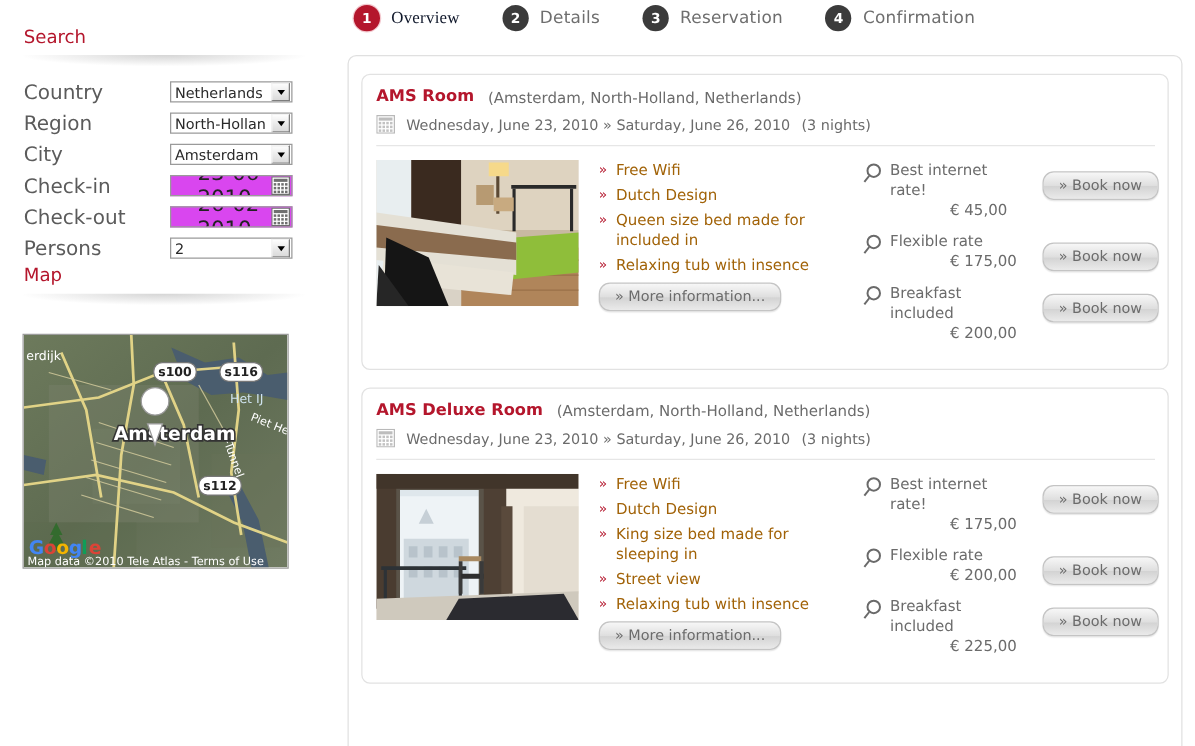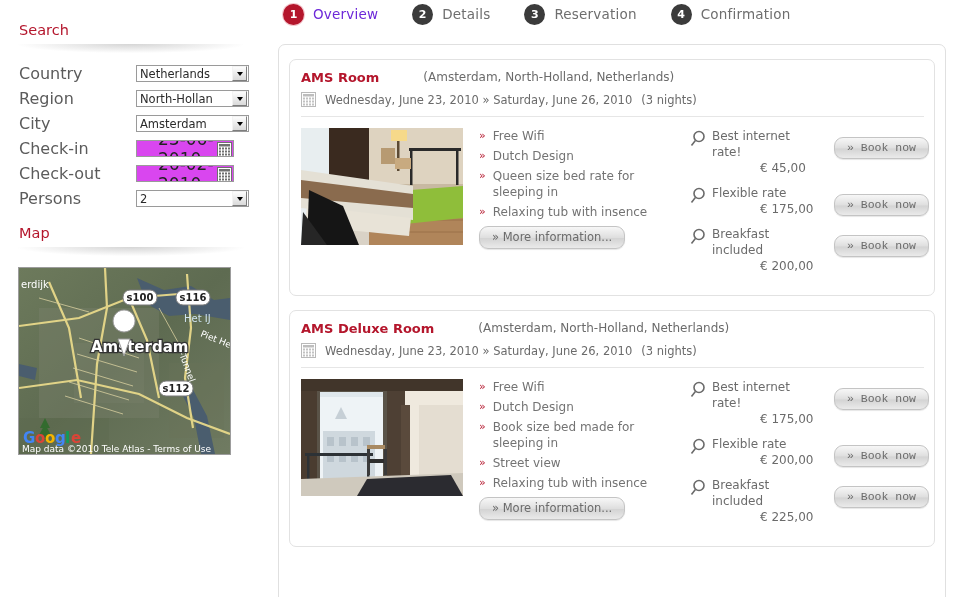--- a/index.html
+++ b/index.html
@@ -31,42 +31,42 @@
     color: #ffffff;
     font-size: 11px;
     font-weight: bold;
     display: flex; align-items: center; justify-content: center;
     margin-right: 9px;
     line-height: 1;
   }
   .step.active .step-circle { background: #b4162c; box-shadow: 0 0 0 1px #f3c9cf; }
   .step.inactive .step-circle { background: #3b3b3b; }
   .step-label { font-size: 13.5px; letter-spacing: .2px; }
-  .step.active .step-label { color: #6d28d9; }
+  .step.active .step-label { color: #0f172a; font-family: Liberation Serif, serif; }
   .step.inactive .step-label { color: #6e6e6e; }
 
   
   .sidebar { position: absolute; left: 0; top: 22px; width: 262px; }
   .side-head {
     color: #b4162c;
     font-size: 14.5px;
     padding-left: 19px;
   }
   .side-rule {
     height: 9px;
     margin: 6px 18px 0 18px;
     background: radial-gradient(ellipse at 50% 0%, rgba(150,150,150,.40) 0%, rgba(255,255,255,0) 72%);
   }
 
   table.searchform { border-collapse: collapse; margin-top: 8px; margin-left: 19px; }
   table.searchform td { padding: 3px 0; vertical-align: middle; }
   td.lbl { font-size: 16px; color: #5b5b5b; width: 117px; }
 
   .selectbox {
-    width: 113px; height: 17px;
+    width: 98px; height: 17px;
     border: 1px solid #9a9a9a;
     background: #ffffff;
     display: flex; align-items: center;
     position: relative;
     font-size: 11.5px; color: #2a2a2a;
     padding-left: 3px;
     overflow: hidden; white-space: nowrap;
   }
   .selectbox .sel-val { flex: 1; overflow: hidden; }
   .sel-btn {
@@ -90,21 +90,21 @@
     background: #d946ef;
     display: flex; align-items: center;
     font-size: 17px; color: #222;
     padding-left: 21px; overflow: hidden;
   }
   .datebox .date-val { flex: 1; }
   .cal-ico {
     width: 15px; height: 15px; margin-right: 1px; flex: 0 0 auto;
   }
 
-  .map-head { margin-top: 14px; }
+  .map-head { margin-top: 2px; }
   .mapbox {
     position: absolute;
     left: 18px; top: 267px;
     width: 213px; height: 188px;
     border: 1px solid #9c9c9c;
     overflow: hidden;
   }
 
   
   .panel {
@@ -122,21 +122,21 @@
     letter-spacing: .1px;
   }
 
   .card {
     margin: 14px 10px 0 10px;
     border: 1px solid #e2e2e2;
     border-radius: 7px;
     background: #ffffff;
     padding: 10px 10px 12px 11px;
   }
-  .card-title-row { display: flex; align-items: flex-start; gap: 33px; }
+  .card-title-row { display: flex; align-items: flex-end; }
   .room-name { color: #b4162c; font-weight: bold; font-size: 13px; }
   .room-loc { color: #6b6b6b; font-size: 12px; margin-left: 11px; }
   .card-date-row { display: flex; align-items: center; margin-top: 7px; text-align: center; }
   .card-date-row .cal-ico { margin-right: 9px; }
   .date-text { color: #6b6b6b; font-size: 11.5px; }
   .nights { margin-left: 9px; }
   .card-sep { height: 1px; background: #e6e6e6; margin: 9px 0 0 0; }
 
   .card-body { display: flex; margin-top: 11px; }
 
@@ -145,42 +145,42 @@
     flex: 0 0 auto;
     border: 0;
     overflow: hidden;
     position: relative;
   }
   .thumb svg { display: block; }
 
   .feature-col { flex: 0 0 auto; width: 197px; margin-left: 16px; }
   .feat { display: flex; align-items: flex-start; margin-bottom: 4px; }
   .feat .arrow { color: #b4162c; font-size: 11px; margin-right: 7px; line-height: 16px; flex: 0 0 auto; }
-  .feat .ftxt { color: #737373; font-size: 12px; line-height: 16px; }
+  .feat .ftxt { color: #a16207; font-size: 12px; line-height: 16px; }
 
   .btn-grey {
     display: inline-block;
     border: 1px solid #c4c4c4;
     border-radius: 9px;
     background: linear-gradient(#f7f7f7, #dedede 52%, #d3d3d3 53%, #eaeaea);
     color: #6b6b6b;
     font-size: 11.5px;
     padding: 3px 12px 4px 12px;
     box-shadow: 0 1px 1px rgba(0,0,0,.10);
     white-space: nowrap;
   }
   .more-info { margin-top: 6px; }
 
   .rates-col { flex: 1; margin-left: 14px; }
   .rate-row { display: flex; align-items: flex-start; margin-bottom: 8px; }
   .mag-ico { width: 22px; flex: 0 0 auto; margin-top: 2px; }
   .rate-info { width: 122px; flex: 0 0 auto; }
   .rate-name { color: #6b6b6b; font-size: 12px; line-height: 16px; max-width: 92px; }
   .rate-price { color: #6b6b6b; font-size: 12px; line-height: 17px; margin-left: 48px; }
-  .rate-btn-wrap { flex: 1; display: flex; align-items: center; justify-content: flex-start; padding-top: 9px; font-family: Liberation Mono, monospace; }
+  .rate-btn-wrap { flex: 1; display: flex; align-items: center; justify-content: flex-start; padding-top: 9px; }
 </style>
 </head>
 <body>
 
 <div class="stepbar">
   <div class="step active">
     <div class="step-circle">1</div>
     <div class="step-label">Overview</div>
   </div>
   <div class="step inactive">
@@ -466,21 +466,21 @@
         <div class="feat">
           <span class="arrow">»</span>
           <span class="ftxt">Free Wifi</span>
         </div>
         <div class="feat">
           <span class="arrow">»</span>
           <span class="ftxt">Dutch Design</span>
         </div>
         <div class="feat">
           <span class="arrow">»</span>
-          <span class="ftxt">Queen size bed rate for sleeping in</span>
+          <span class="ftxt">Queen size bed made for included in</span>
         </div>
         <div class="feat">
           <span class="arrow">»</span>
           <span class="ftxt">Relaxing tub with insence</span>
         </div>
         <div class="more-info">
           <span class="btn-grey">» More information...</span>
         </div>
       </div>
 
@@ -618,21 +618,21 @@
         <div class="feat">
           <span class="arrow">»</span>
           <span class="ftxt">Free Wifi</span>
         </div>
         <div class="feat">
           <span class="arrow">»</span>
           <span class="ftxt">Dutch Design</span>
         </div>
         <div class="feat">
           <span class="arrow">»</span>
-          <span class="ftxt">Book size bed made for sleeping in</span>
+          <span class="ftxt">King size bed made for sleeping in</span>
         </div>
         <div class="feat">
           <span class="arrow">»</span>
           <span class="ftxt">Street view</span>
         </div>
         <div class="feat">
           <span class="arrow">»</span>
           <span class="ftxt">Relaxing tub with insence</span>
         </div>
         <div class="more-info">

